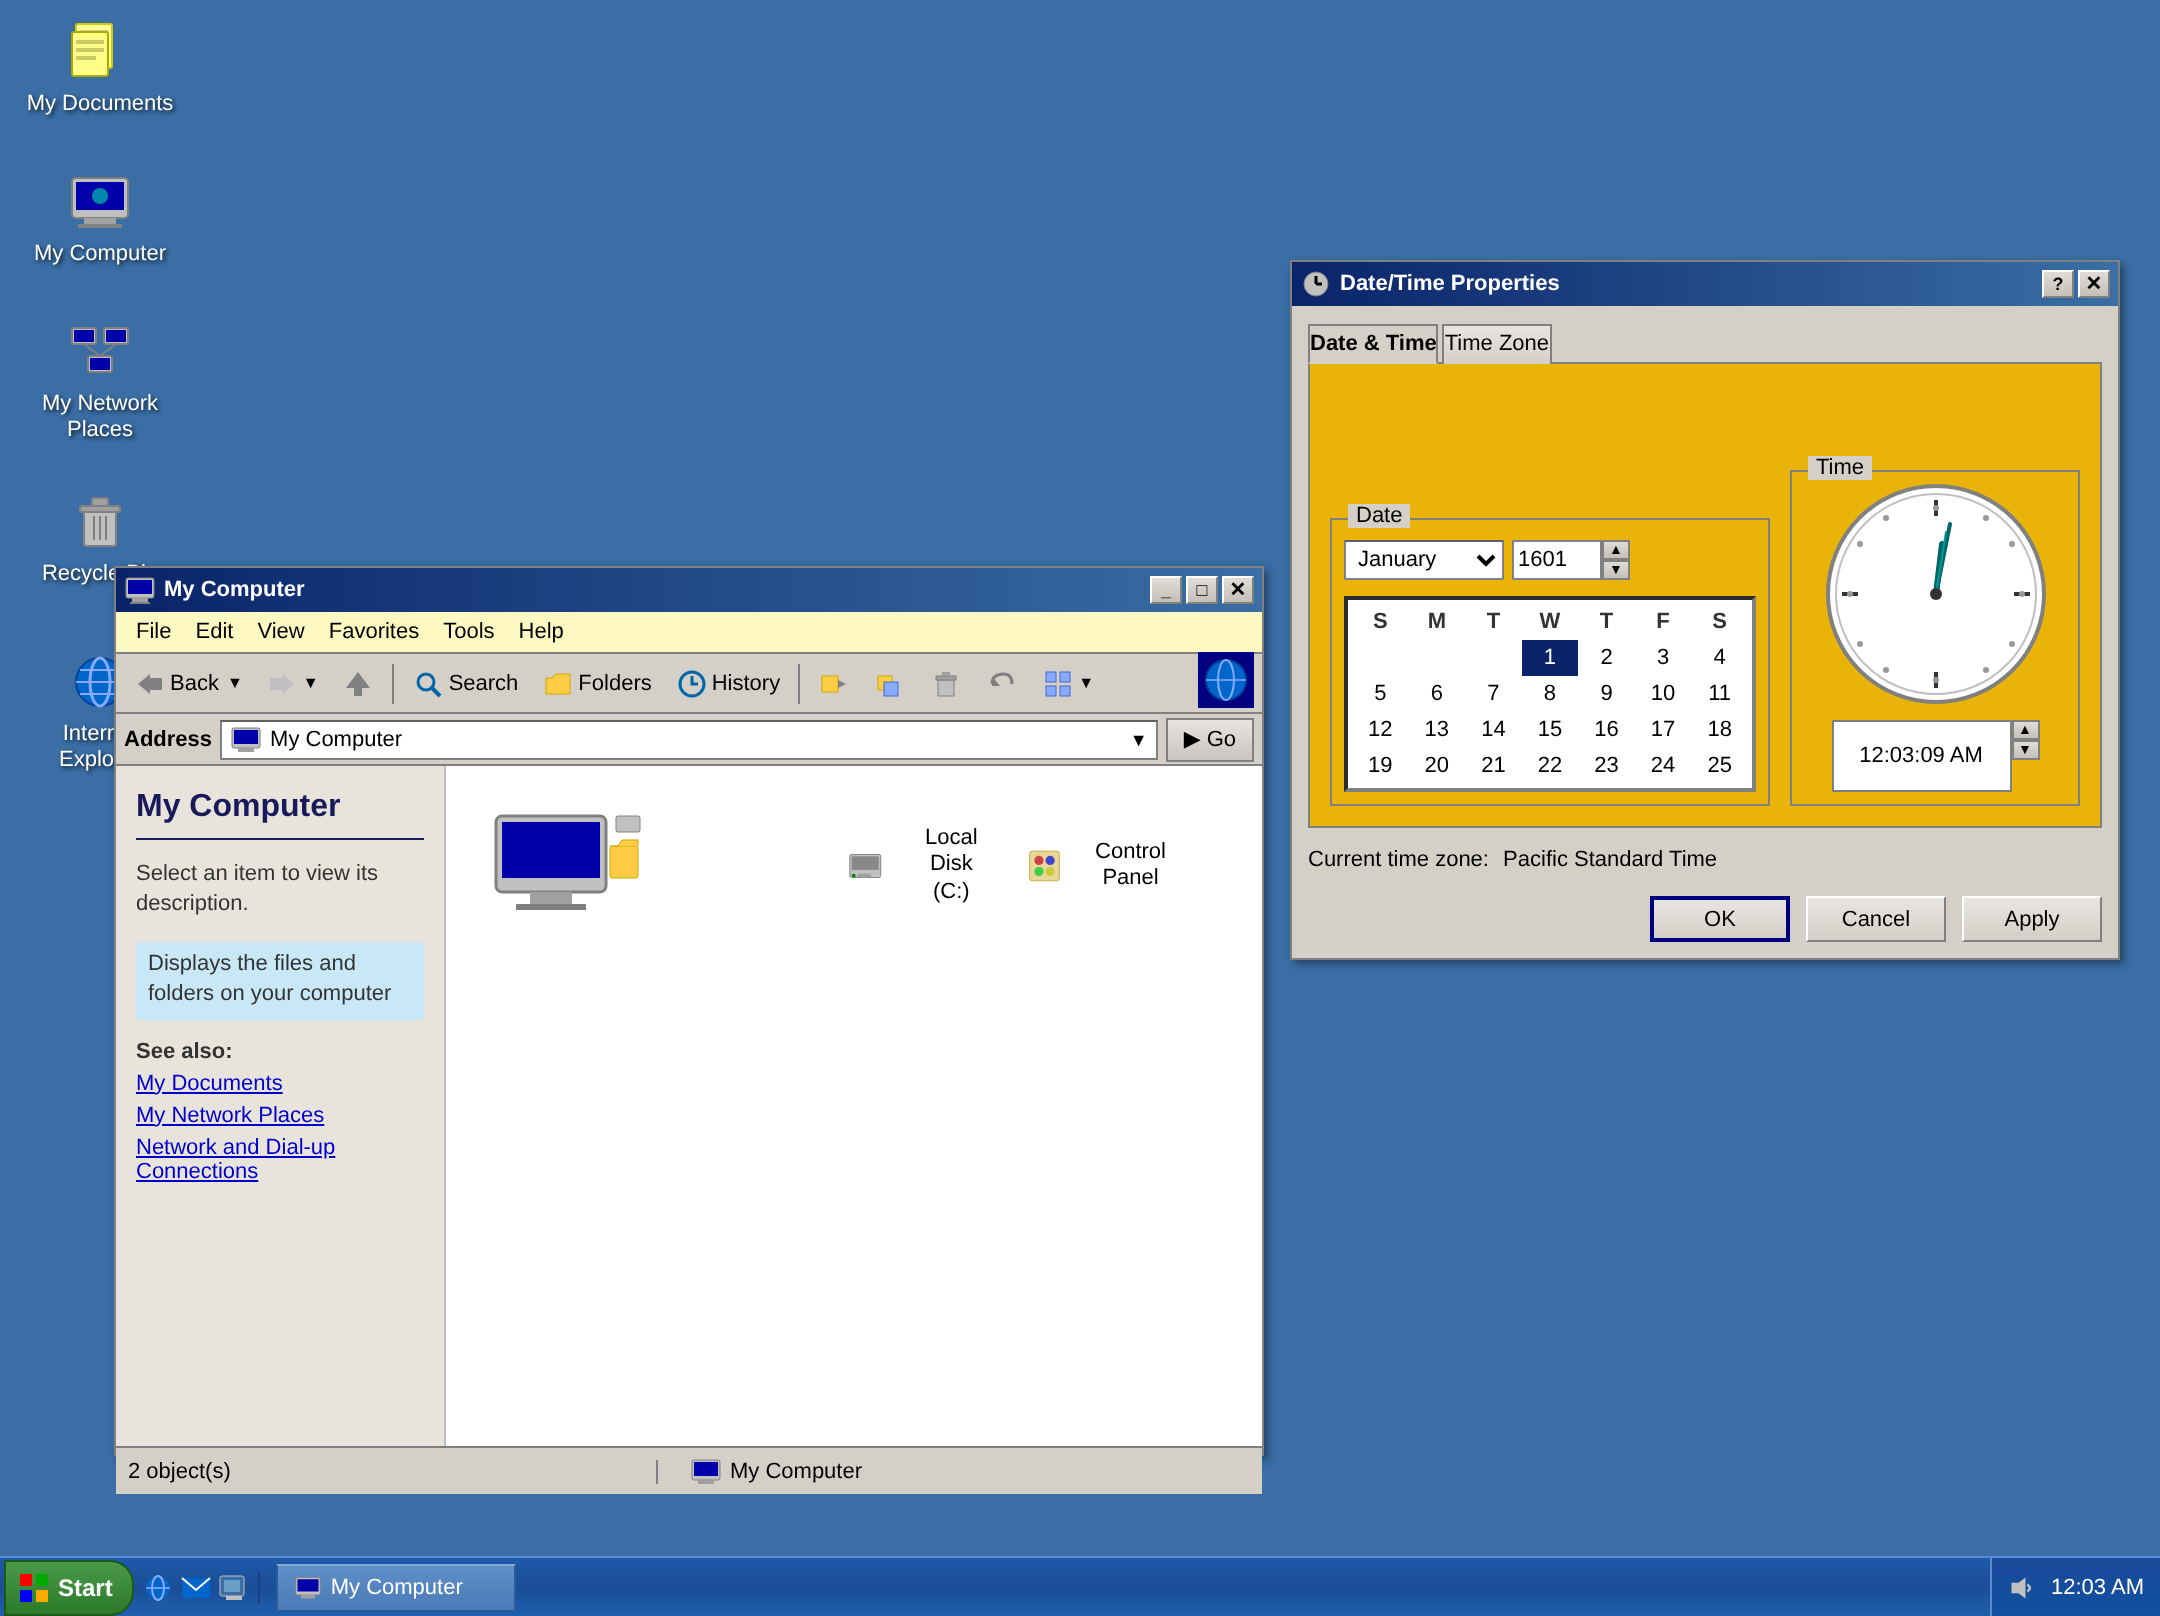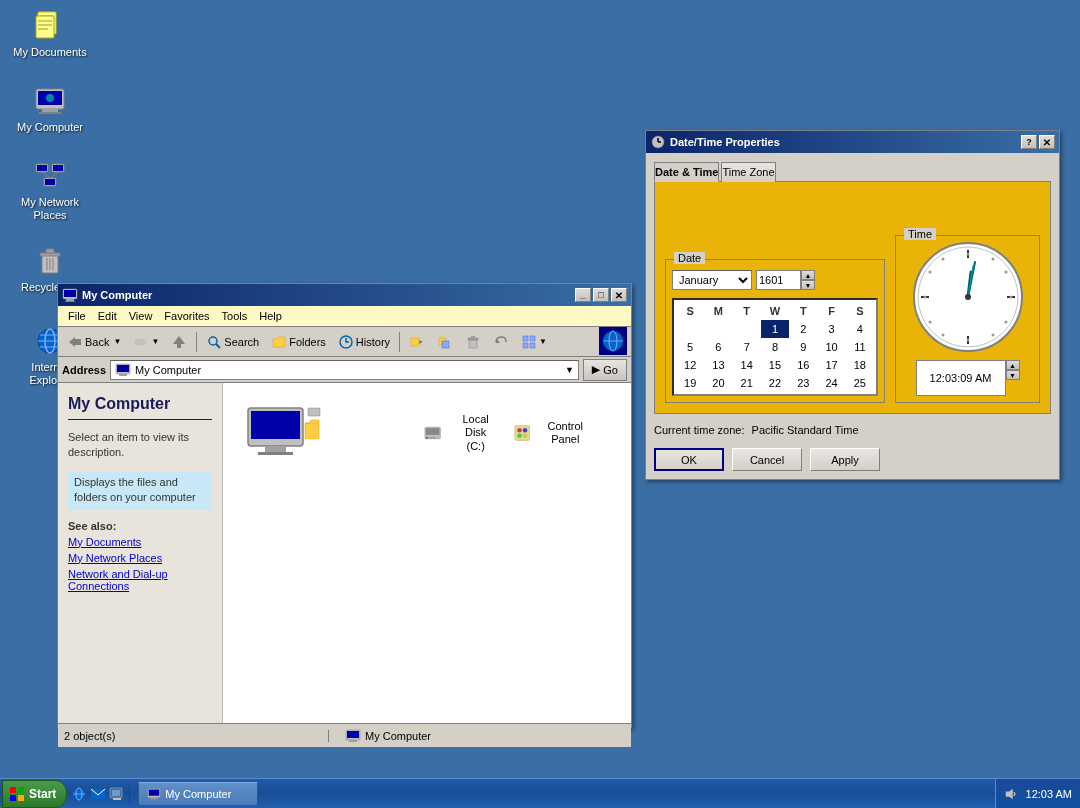--- a/index.html
+++ b/index.html
@@ -489,21 +489,21 @@
     
     .timezone-row {
       margin-top: 6px;
       font-size: 11px;
       padding: 4px 0;
     }
 
     
     .dialog-buttons {
       display: flex;
-      justify-content: flex-start;
+      justify-content: flex-end;
       gap: 8px;
       margin-top: 8px;
     }
     .dialog-btn {
       width: 70px;
       height: 23px;
       background: linear-gradient(to bottom, #e8e4e0, #d4d0c8);
       border: 1px solid #808080;
       border-top: 1px solid #ffffff;
       border-left: 1px solid #ffffff;

